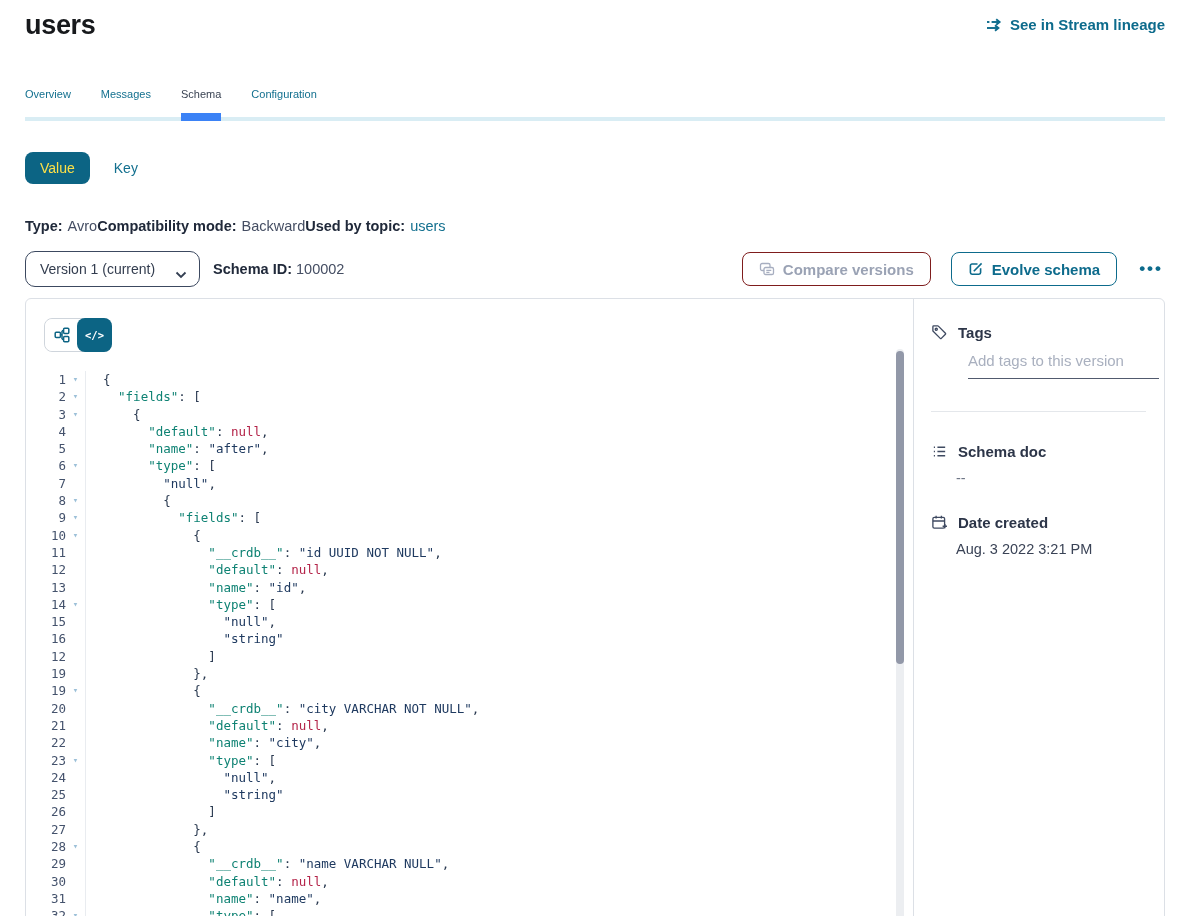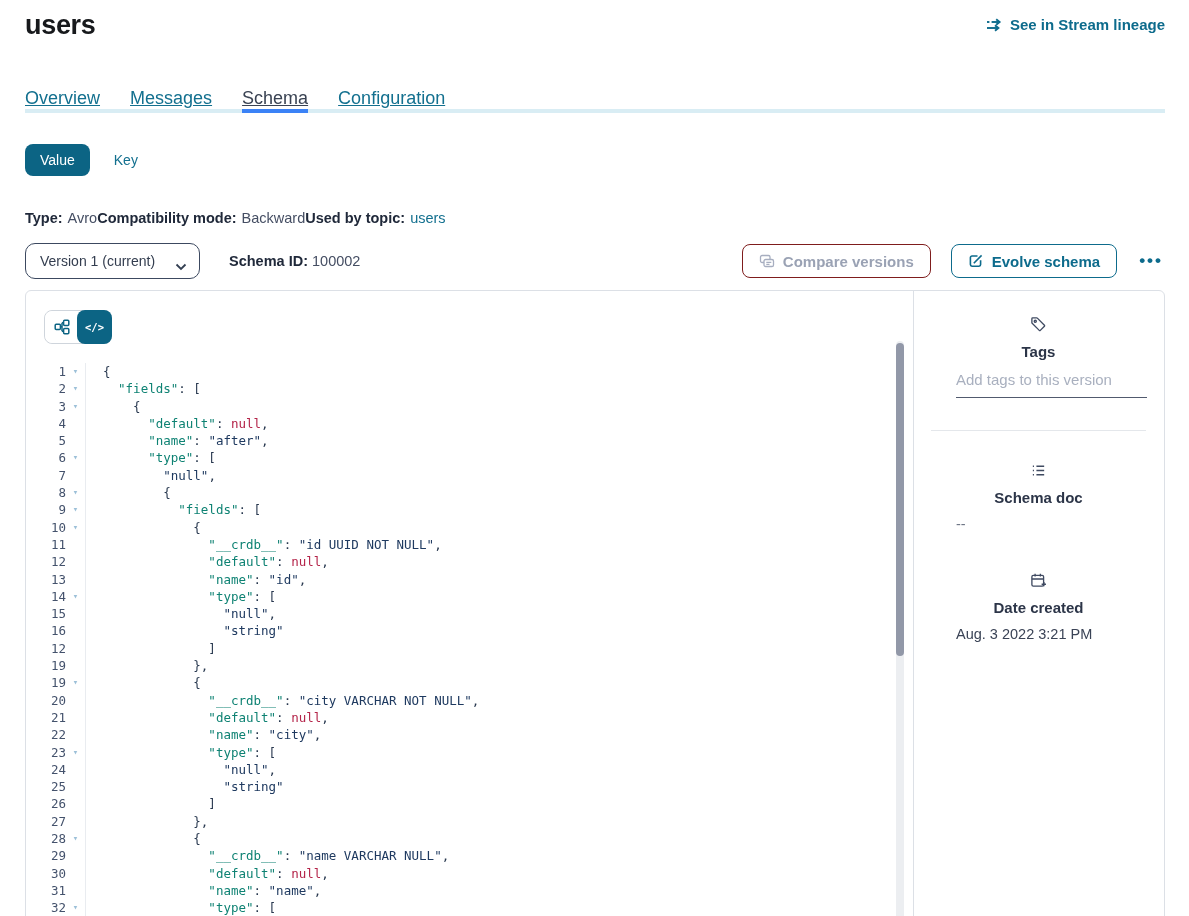--- a/index.html
+++ b/index.html
@@ -10,45 +10,45 @@
   }
   .container { padding:0 24px 0 25px; }
 
   
   .header { display:flex; justify-content:space-between; align-items:flex-start; margin-top:10px; }
   .page-title { font-size:27px; font-weight:700; color:#17191c; letter-spacing:-.3px; }
   .lineage-link { display:inline-flex; align-items:center; gap:7px; color:#0d6b8c; font-size:15px; font-weight:700; margin-top:6px; text-decoration:none; cursor:pointer; }
 
   
   .tabs { display:flex; gap:30px; margin-top:47px; border-bottom:4px solid #d9edf4; }
-  .tab { font-size:18px; color:#13708f; cursor:pointer;text-decoration:underline; }
-  .tab.active { color:#3a4353; border-bottom:4px solid #3b82f6; margin-bottom:-4px; font-weight:400; }
+  .tab { font-size:11px; color:#13708f; padding-bottom:13px; cursor:pointer; }
+  .tab.active { color:#3a4353; border-bottom:8px solid #3b82f6; margin-bottom:-4px; font-weight:400; }
 
   
   .vk-row { margin-top:31px; display:flex; align-items:center; gap:24px; }
-  .seg-active { background:#0c6484; color:#ffffff; border:none; height:32px; padding:0 15px; border-radius:8px; font-size:14px; font-family:inherit; cursor:pointer; }
+  .seg-active { background:#0c6484; color:#fde047; border:none; height:32px; padding:0 15px; border-radius:8px; font-size:14px; font-family:inherit; cursor:pointer; }
   .seg-inactive { background:none; border:none; color:#13708f; font-size:14px; font-family:inherit; cursor:pointer; }
 
   
   .meta { display:flex; margin-top:34px; font-size:14.5px; }
   .meta-item { display:flex; gap:5px; }
   .meta-label { font-weight:700; color:#20293a; }
   .meta-value { color:#454e63; }
   .meta-value.link { color:#13708f; cursor:pointer; }
 
   
   .controls { display:flex; align-items:center; margin-top:17px; }
   .select-wrap { position:relative; width:175px; height:36px; }
   .select-wrap select {
     appearance:none; -webkit-appearance:none; width:100%; height:100%;
     border:1px solid #3c4960; border-radius:10px; background:#fff;
     padding:0 32px 0 14px; font-size:14px; color:#333d4f; font-family:inherit; cursor:pointer;
   }
   .select-chevron { position:absolute; right:13px; top:14px; pointer-events:none; }
-  .schema-id { margin-left:29px; font-size:14.5px;text-align:right; }
+  .schema-id { margin-left:13px; font-size:14.5px;text-align:right; }
   .btn-group { margin-left:auto; display:flex; align-items:center; gap:20px; }
   .btn { height:34px; border-radius:8px; padding:0 16px; font-size:15px; display:inline-flex; align-items:center; gap:8px; background:#fff; font-family:inherit; cursor:pointer; }
   .btn.disabled { border:1px solid #7f1d1d; color:#9aa2b4; font-weight:600; cursor:default; }
   .btn.outline { border:1px solid #0d6b8c; color:#0d6b8c; font-weight:700; }
   .more-btn { background:none; border:none; color:#0d6b8c; font-weight:700; font-size:17px; letter-spacing:2px; cursor:pointer; padding:0 2px; }
 
   
   .panel { margin-top:11px; border:1px solid #dce0e6; border-radius:6px; display:flex; height:640px; }
   .code-area { flex:1; min-width:0; position:relative; }
   .toggle-group { position:absolute; top:19px; left:18px; display:flex; border:1px solid #cfd5dc; border-radius:8px; }
@@ -65,27 +65,27 @@
   .t-k { color:#0e8273; }
   .t-s { color:#1f3a60; }
   .t-n { color:#b42449; }
   .t-p { color:#28384f; }
 
   .sb-track { position:absolute; top:50px; right:9px; bottom:0; width:8px; background:#eceef1; border-radius:4px; }
   .sb-thumb { position:absolute; top:2px; left:0; width:8px; height:313px; background:#9298a8; border-radius:4px; }
 
   
   .sidebar { width:251px; flex-shrink:0; border-left:1px solid #dce0e6; padding:25px 18px 0 17px; }
-  .side-head { display:flex; align-items:center; gap:10px; font-weight:700; font-size:15px; color:#2c3548;flex-direction:column; }
-  .tags-input-wrap { margin:11px 0 0 25px;text-decoration:underline; }
+  .side-head { display:flex; align-items:center; gap:10px; font-weight:700; font-size:15px; color:#2c3548; }
+  .tags-input-wrap { margin:11px 0 0 37px;text-decoration:underline; }
   .tags-input-wrap input { border:none; border-bottom:1.5px solid #515a6e; width:191px; font-size:15px; font-family:inherit; padding:0 0 9px; color:#2c3548; outline:none; background:transparent; }
   .tags-input-wrap input::placeholder { color:#a9b0bf; }
   .side-divider { height:1px; background:#e4e7eb; margin-top:32px; }
   .side-section { margin-top:31px; }
-  .side-section.tight { margin-top:40px; }
+  .side-section.tight { margin-top:28px; }
   .side-value { margin:10px 0 0 25px; font-size:14.5px; color:#3a4356; }
   .side-value.muted { color:#6f7787; }
 </style>
 </head>
 <body>
 
 <div class="container">
 
   <div class="header">
     <h1 class="page-title">users</h1>

